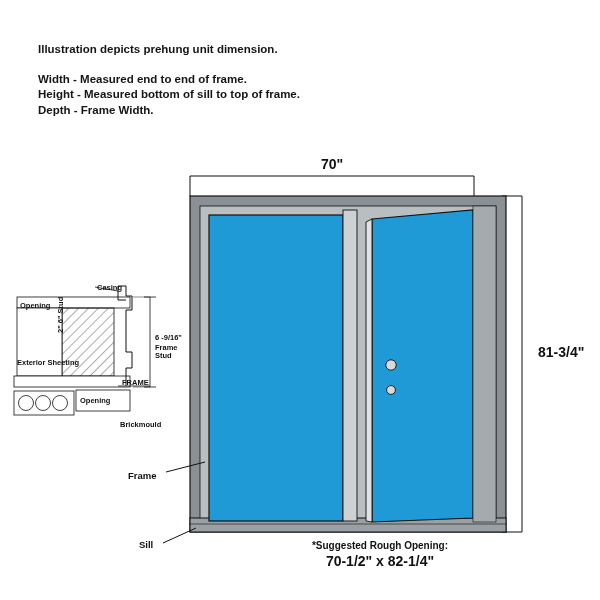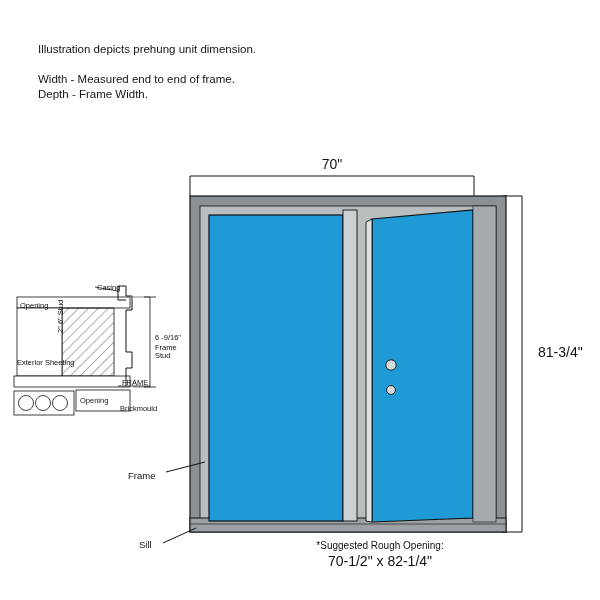--- a/index.html
+++ b/index.html
@@ -13,20 +13,21 @@
     position: relative;
     font-family: "Liberation Sans", sans-serif;
     color: #1a1a1a;
     overflow: hidden;
   }
   .stage {
     position: absolute;
     inset: 0;
     width: 600px;
     height: 600px;
+    font-weight: bold;
   }
 
   
   .intro {
     position: absolute;
     left: 38px;
     top: 44px;
     font-size: 11.5px;
     line-height: 1.0;
     color: #151515;
@@ -87,40 +88,41 @@
     font-size: 7.5px;
     color: #111;
     white-space: nowrap;
   }
   #casing-label        { left: 97px;  top: 283px; text-align: right; }
   #drywall-label       { left: 20px;  top: 301px; }
   #stud-label          { left: 56px;  top: 333px; transform: rotate(-90deg); transform-origin: left top; }
   #ext-sheet-label     { left: 17px;  top: 358px; }
   #frame-box-label     { left: 122px; top: 378px; font-size: 7.5px; }
   #brickmould-label-1  { left: 80px;  top: 396px; }
-  #brickmould-label-2  { left: 80px;  top: 404px; padding-left: 40px; }
+  #brickmould-label-2  { left: 80px;  top: 420px; padding-left: 40px; }
   #framewidth-val      { left: 155px; top: 333px; }
   #framewidth-cap      { left: 155px; top: 343px; }
   #framewidth-cap2     { left: 155px; top: 351px; }
 
   svg.vector {
     position: absolute;
     left: 0; top: 0;
     width: 600px; height: 600px;
     pointer-events: none;
   }
 </style>
 </head>
 <body>
 
 <div class="stage">
 
   <div class="intro">
     <p class="lead">Illustration depicts prehung unit dimension.</p>
     <p class="spec">Width - Measured end to end of frame.</p>
+    <p class="spec">Height - Measured bottom of sill to top of frame.</p>
     <p class="spec">Depth - Frame Width.</p>
   </div>
 
   <svg class="vector" viewBox="0 0 600 600" xmlns="http://www.w3.org/2000/svg">
     <defs>
       <pattern id="studHatch" width="7" height="7" patternTransform="rotate(45)" patternUnits="userSpaceOnUse">
         <line x1="0" y1="0" x2="0" y2="7" stroke="#111111" stroke-width="0.7"></line>
       </pattern>
     </defs>
 

